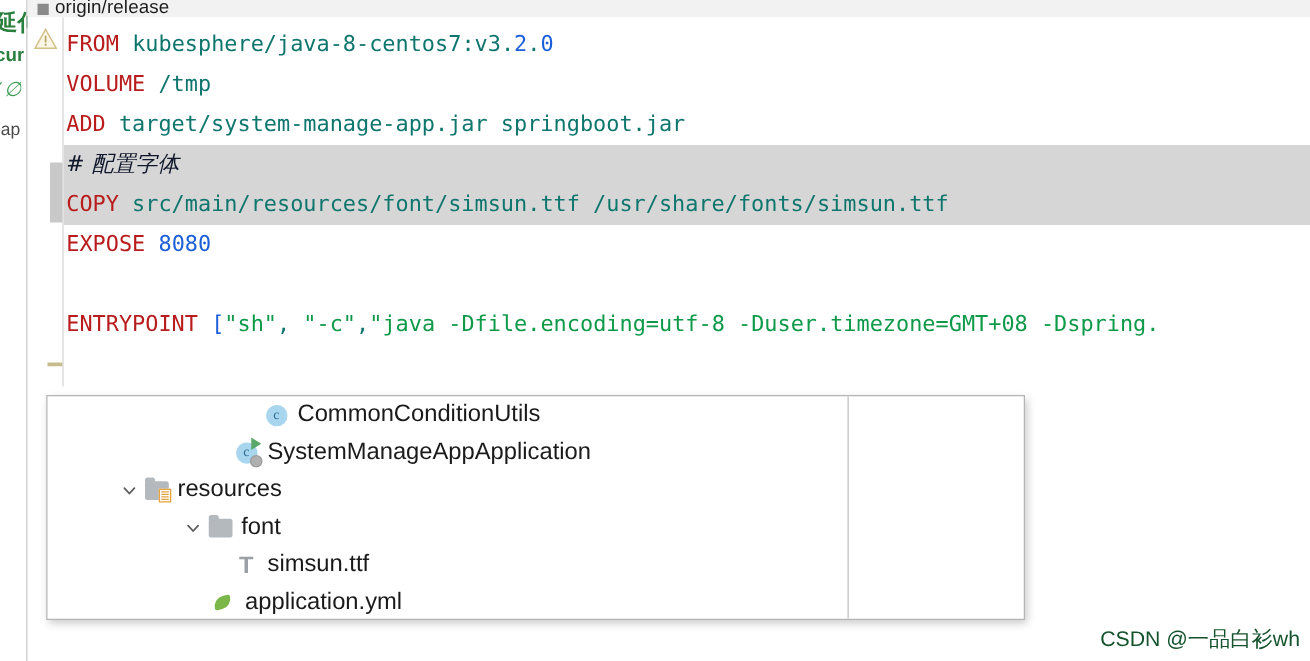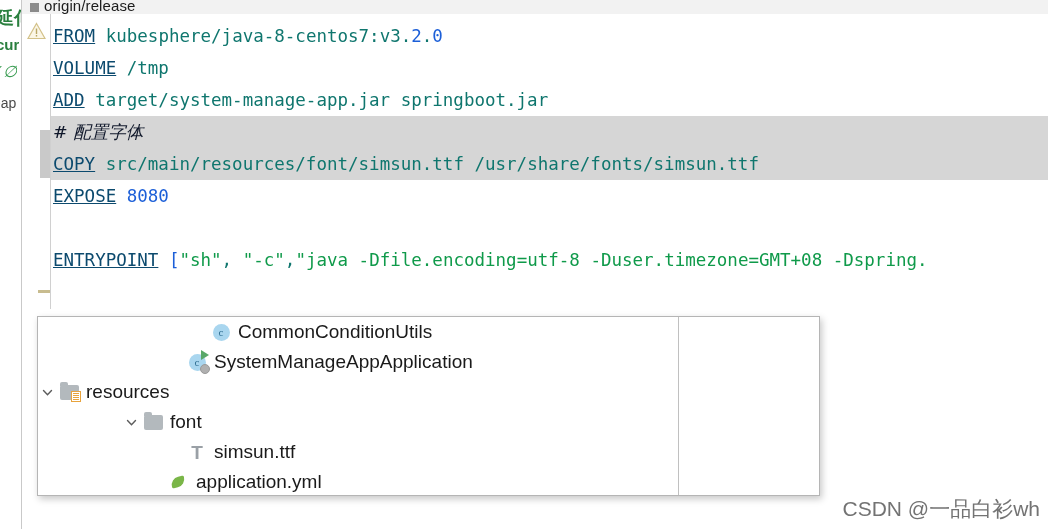--- a/index.html
+++ b/index.html
@@ -108,21 +108,21 @@
   .code-line {
     position: absolute;
     left: 0;
     height: 32px;
     width: 997px;
     white-space: nowrap;
     padding-left: 2px;
     box-sizing: border-box;
   }
   .code-line.highlight { background: #d6d6d6; }
-  .kw    { color: #0c4a6e; text-decoration: underline; }
+  .kw    { color: #b91c1c; }
   .plain { color: #0f766e; margin-top: 48px; }
   .num   { color: #1c5fd8; }
   .cmt   { color: #0f172a; font-style: italic; font-family: "DejaVu Serif", serif; }
   .str   { color: #0f9a4a; }
   .brk   { color: #1c5fd8; }
 
   
   #tree-panel {
     position: absolute;
     left: 37px; top: 316px;
@@ -255,22 +255,22 @@
     background: #7ab648;
     border-radius: 10px 2px 10px 2px;
     transform: rotate(-14deg);
   }
   .cut-row { opacity: 1; text-align: right; }
 
   
   #watermark {
     position: absolute;
     right: 8px; bottom: 6px;
-    font-size: 21px;
-    color: #737373;
+    font-size: 17px;
+    color: #14532d;
     font-family: "Liberation Sans", sans-serif;
     white-space: nowrap;
   }
 </style>
 </head>
 <body>
 
 <div id="left-strip">
   <div class="strip-line sl-1">延伸</div>
   <div class="strip-line sl-2">cur</div>
@@ -325,34 +325,34 @@
             <path d="M2.5 4.5 L6.5 8.8 L10.5 4.5" fill="none" stroke="#5c5c5c" stroke-width="1.4" stroke-linecap="round"></path>
           </svg>
         </div>
         <div class="t-icon">
           <div class="ico-class">c</div>
           <div class="run-arrow"></div>
           <div class="run-dot"></div>
         </div>
         <span class="t-label">SystemManageAppApplication</span>
       </div>
-      <div class="tree-row" style="">
+      <div class="tree-row" style="padding-left: 56px;">
         <div class="chev">
           <svg width="13" height="13" viewBox="0 0 13 13">
             <path d="M2.5 4.5 L6.5 8.8 L10.5 4.5" fill="none" stroke="#5c5c5c" stroke-width="1.4" stroke-linecap="round"></path>
           </svg>
         </div>
         <div class="t-icon">
           <div class="ico-folder">
             <div class="res-lines"></div>
           </div>
         </div>
         <span class="t-label">resources</span>
       </div>
-      <div class="tree-row" style="padding-left: 84px;">
+      <div class="tree-row" style="padding-left: 107px;">
         <div class="chev">
           <svg width="13" height="13" viewBox="0 0 13 13">
             <path d="M2.5 4.5 L6.5 8.8 L10.5 4.5" fill="none" stroke="#5c5c5c" stroke-width="1.4" stroke-linecap="round"></path>
           </svg>
         </div>
         <div class="t-icon">
           <div class="ico-folder"></div>
         </div>
         <span class="t-label">font</span>
       </div>

